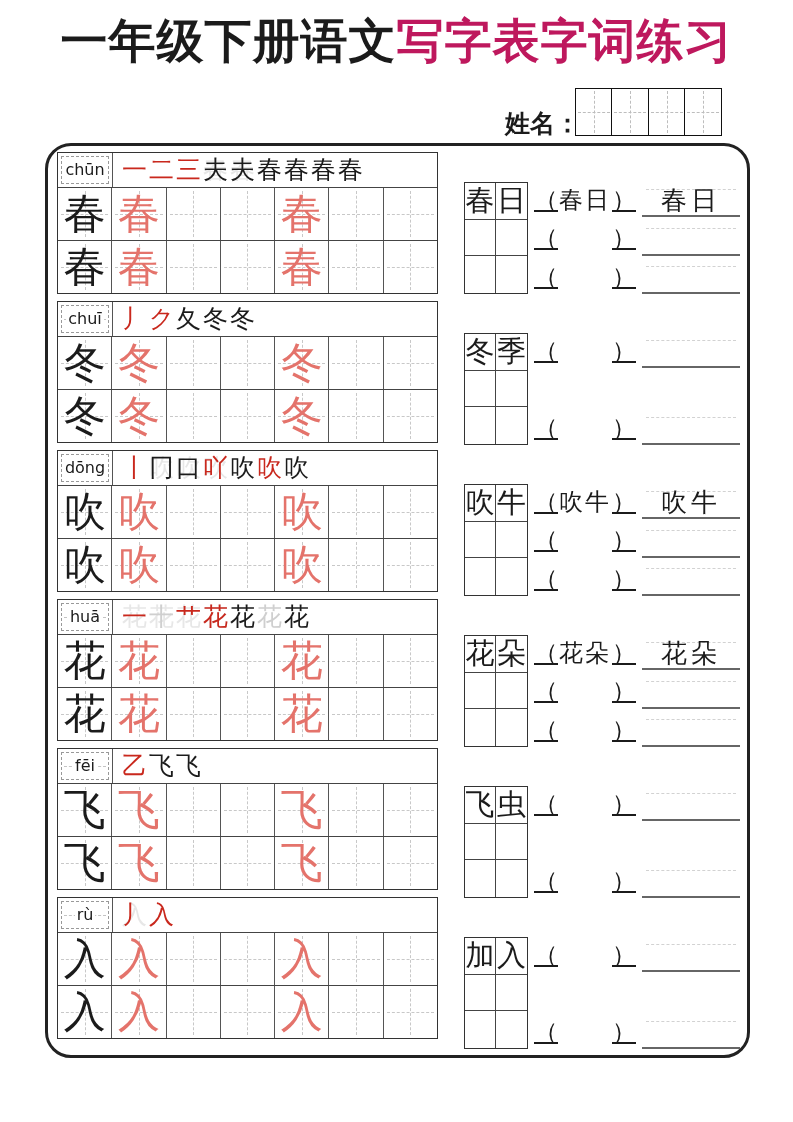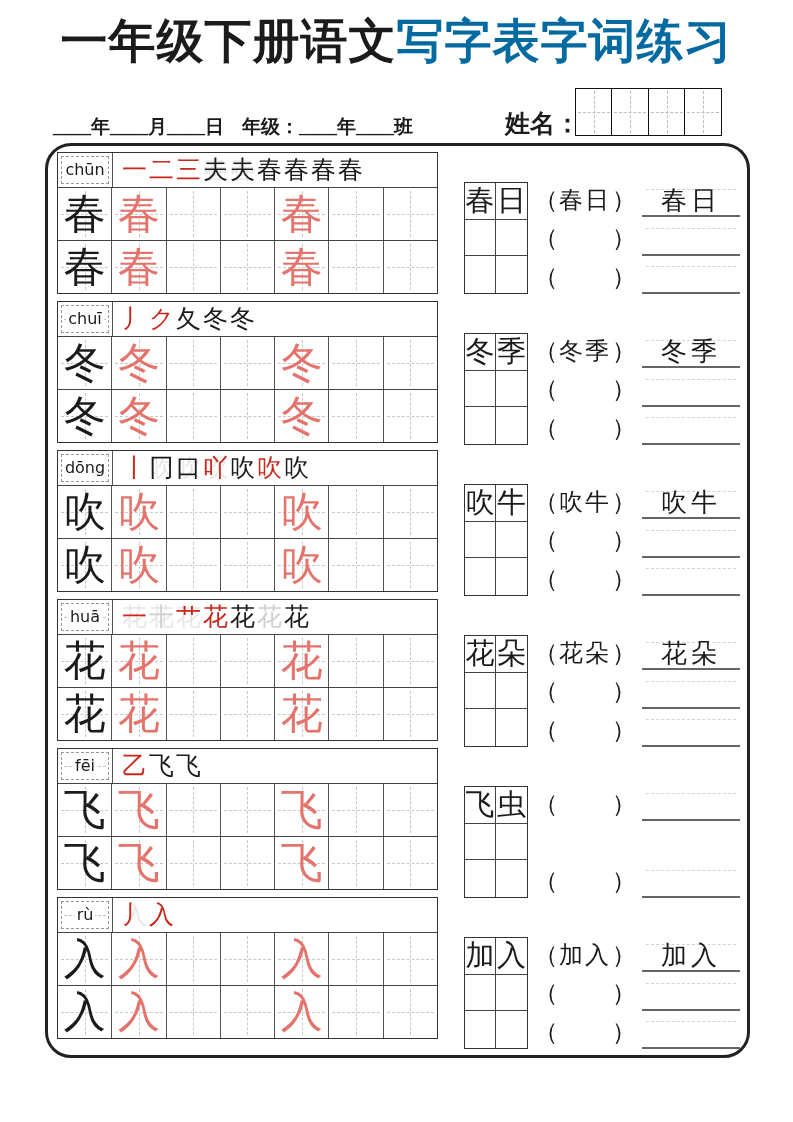--- a/index.html
+++ b/index.html
@@ -2,21 +2,21 @@
 <html><head>
 <meta charset="utf-8">
 <style>
   html,body{margin:0;padding:0;background:#fff;}
   .page{position:relative;width:793px;height:1122px;background:#fff;overflow:hidden;
         font-family:"Liberation Serif",serif;color:#1b1b1b;}
 
   
   .title{position:absolute;top:10px;left:0;right:0;text-align:center;
          font-size:47px;font-weight:bold;letter-spacing:1px;white-space:nowrap;}
-  .title .red{color:#0369a1;}
+  .title .red{color:#be185d;}
 
   
   .header-line{position:absolute;left:45px;right:45px;top:96px;height:46px;font-weight:bold;}
   .date-grade{position:absolute;left:8px;bottom:2px;font-size:19px;white-space:nowrap;}
   .date-grade .sep{display:inline-block;width:18px;}
   .name-label{position:absolute;left:460px;bottom:2px;font-size:25px;}
   .name-grid{position:absolute;right:26px;top:-8px;display:flex;}
   .ncell{width:36px;height:46px;border:1.5px solid #111;margin-left:-1.5px;position:relative;background:#fff;}
   .ncell:first-child{margin-left:0;}
   .ncell::before{content:"";position:absolute;left:50%;top:2px;bottom:2px;border-left:1px dashed #bdbdbd;}
@@ -57,43 +57,40 @@
   
   .right-col{position:absolute;left:416px;top:36px;width:276px;}
   .entry{display:flex;height:112px;margin-bottom:39px;}
   .wgrid{width:76px;height:112px;border:1.5px solid #333;display:grid;
          grid-template-columns:1fr 1fr;grid-template-rows:1fr 1fr 1fr;box-sizing:border-box;}
   .wcell{position:relative;display:flex;align-items:center;justify-content:center;font-size:29px;line-height:1;}
   .wcell:nth-child(odd){border-right:1px solid #444;}
   .wcell:nth-child(-n+4){border-bottom:1px solid #444;}
   .wlines{flex:1;margin-left:6px;display:flex;flex-direction:column;justify-content:space-between;}
   .wline{height:35px;display:flex;align-items:center;}
-  .paren{font-size:24px;white-space:nowrap;}
+  .paren{font-size:24px;white-space:nowrap;text-decoration:underline;}
   .pword{display:inline-block;min-width:54px;text-align:center;font-size:24px;letter-spacing:2px;}
   .ans{position:relative;width:98px;height:33px;margin-left:6px;border-bottom:2px solid #666;}
   .ans::before{content:"";position:absolute;top:7px;left:4px;right:4px;border-top:1.5px dashed #d2d2d2;}
   .aword{position:absolute;left:0;right:0;bottom:-3px;text-align:center;font-size:26px;letter-spacing:4px;}
 
   
   .footer{position:absolute;top:1119px;left:0;right:0;text-align:center;
           font-size:20px;font-family:"DejaVu Serif",serif;color:#be185d;padding-left:12px;}
 </style>
 </head>
 <body>
 
 <div class="page">
 
   <div class="title">
     <span>一年级下册语文</span><span class="red">写字表字词练习</span>
   </div>
 
   <div class="header-line">
-    <span class="date-grade">
-      <span>____年____月____日</span><span class="sep"></span><span>年级：____年____班</span>
-    </span>
     <span class="name-label">姓名：</span>
     <div class="name-grid" id="name-grid">
         <div class="ncell"></div>
         <div class="ncell"></div>
         <div class="ncell"></div>
         <div class="ncell"></div>
       </div>
   </div>
 
   <div class="sheet">
@@ -500,26 +497,20 @@
             <div class="wcell">
               <span>季</span>
             </div>
             <div class="wcell"></div>
             <div class="wcell"></div>
             <div class="wcell"></div>
             <div class="wcell"></div>
           </div>
           <div class="wlines">
             <div class="wline">
-              <span class="paren"><span>（</span><span class="pword">冬季</span><span>）</span></span>
-              <div class="ans">
-                <span class="aword">冬季</span>
-              </div>
-            </div>
-            <div class="wline">
               <span class="paren"><span>（</span><span class="pword"></span><span>）</span></span>
               <div class="ans">
                 <span class="aword"></span>
               </div>
             </div>
             <div class="wline">
               <span class="paren"><span>（</span><span class="pword"></span><span>）</span></span>
               <div class="ans">
                 <span class="aword"></span>
               </div>
@@ -630,26 +621,20 @@
             <div class="wcell">
               <span>入</span>
             </div>
             <div class="wcell"></div>
             <div class="wcell"></div>
             <div class="wcell"></div>
             <div class="wcell"></div>
           </div>
           <div class="wlines">
             <div class="wline">
-              <span class="paren"><span>（</span><span class="pword">加入</span><span>）</span></span>
-              <div class="ans">
-                <span class="aword">加入</span>
-              </div>
-            </div>
-            <div class="wline">
               <span class="paren"><span>（</span><span class="pword"></span><span>）</span></span>
               <div class="ans">
                 <span class="aword"></span>
               </div>
             </div>
             <div class="wline">
               <span class="paren"><span>（</span><span class="pword"></span><span>）</span></span>
               <div class="ans">
                 <span class="aword"></span>
               </div>

